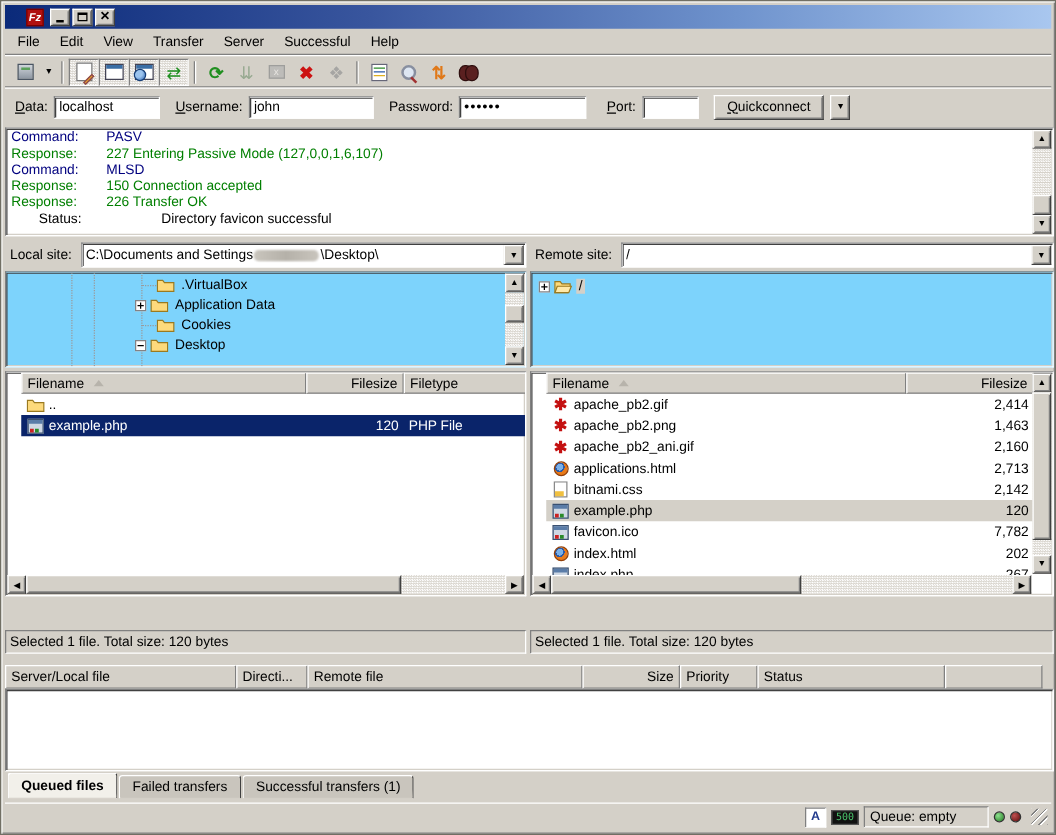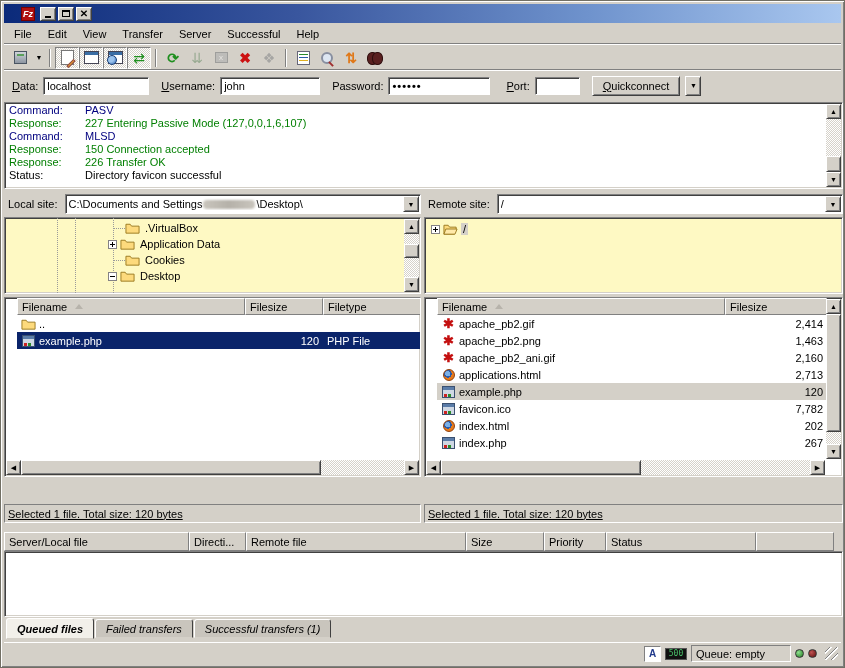--- a/index.html
+++ b/index.html
@@ -65,21 +65,21 @@
   .qc-input{ height:18px; background:#fff; border:1px solid; border-color:#808080 #fff #fff #808080;
      box-shadow: inset 1px 1px 0 #404040; padding:2px 3px; font-size:11px; overflow:hidden; white-space:nowrap;}
   .pw{ letter-spacing:1px; font-weight:bold; }
   .qc-btn{ height:20px; padding:2px 10px; font-size:11px; }
   .combo-arrow-btn{ width:16px; height:20px; display:flex; align-items:center; justify-content:center; font-size:7px;}
 
   
   .logbox{ position:absolute; left:3px; top:101px; width:839px; height:87px; background:#fff; padding:1px 0 0 0;}
   .log-line{ display:flex; line-height:13px; padding-left:4px;}
   .log-label{ width:76px; flex:none;}
-  .lc-command{ color:#00007f;} .lc-response{ color:#007f00;} .lc-status{ color:#000;}
+  .lc-command{ color:#00007f;} .lc-response{ color:#007f00;} .lc-status{ color:#000;margin-left:22px;}
 
   
   .sb-track{ background: repeating-conic-gradient(#ffffff 0 25%, #d6d2ca 0 50%); background-size:2px 2px;}
   .sb-btn{ width:15px; height:15px; display:flex; align-items:center; justify-content:center; font-size:7px; color:#000; flex:none;}
   .sb-v{ position:absolute; top:0; right:0; width:15px; bottom:0; display:flex; flex-direction:column;}
   .sb-v .thumb{ width:15px;}
   .sb-h{ position:absolute; left:0; right:0; bottom:0; height:15px; display:flex;}
   .sb-h .thumb{ height:15px;}
 
   
@@ -88,60 +88,60 @@
   .pane-remote{ left:423px; width:419px;}
   .site-row{ position:absolute; left:0; right:0; top:3px; height:20px; display:flex; align-items:center; gap:3px;}
   .site-label{ padding:0 4px; flex:none;}
   .combo{ flex:1; height:20px; background:#fff; border:1px solid; border-color:#808080 #fff #fff #808080;
     box-shadow: inset 1px 1px 0 #404040; display:flex; align-items:center; padding-left:3px; position:relative;}
   .combo .cval{ flex:1; white-space:nowrap; overflow:hidden; display:flex; align-items:center;}
   .combo .combo-btn{ width:16px; height:16px; margin:0 1px; display:flex; align-items:center; justify-content:center; font-size:7px; flex:none;}
   .blurname{ display:inline-block; width:52px; height:9px; margin:0 1px; border-radius:4px;
      background:linear-gradient(90deg,#c9c5bd,#b5b1a9,#c9c5bd); filter:blur(1px);}
 
-  .treebox{ position:absolute; left:0; right:0; top:26px; height:77px; background:#fef9c3; overflow:hidden;}
+  .treebox{ position:absolute; left:0; right:0; top:26px; height:77px; background:#7dd3fc; overflow:hidden;}
   .tree-guides i{ position:absolute; top:0; bottom:0; border-left:1px dotted #9a9a9a;}
   .trow{ position:absolute; height:16px; display:flex; align-items:center;}
   .expander{ width:9px; height:9px; background:#fff; border:1px solid #848284; position:relative; flex:none; margin-right:3px;}
   .expander::before{ content:""; position:absolute; left:1px; right:1px; top:3px; height:1px; background:#000;}
   .expander.plus::after{ content:""; position:absolute; top:1px; bottom:1px; left:3px; width:1px; background:#000;}
   .tree-label{ padding:0 2px; white-space:nowrap;}
   .tree-label.selected{ background:#d4d0c8;}
   .hconn{ width:12px; border-top:1px dotted #9a9a9a; flex:none;}
 
   .listbox{ position:absolute; left:0; right:0; top:106px; height:180px; background:#fff; overflow:hidden;padding-left:12px;}
   .lheader{ display:flex; height:17px; background:#d4d0c8;}
   .hcell{ border-top:1px solid #fff; border-left:1px solid #fff; border-right:1px solid #808080; border-bottom:1px solid #808080;
      padding:1px 4px; display:flex; align-items:center; overflow:hidden; white-space:nowrap; flex:none;}
-  .hcell.right{ justify-content:flex-start;}
+  .hcell.right{ justify-content:flex-end;}
   .sort-asc{ width:0; height:0; border-left:4px solid transparent; border-right:4px solid transparent;
      border-bottom:5px solid #b7b3ab; margin-left:8px;}
   .frow{ display:flex; height:17px; align-items:center; white-space:nowrap;}
   .fcell{ padding:0 4px; overflow:hidden; flex:none; display:flex; align-items:center;}
   .fcell.right{ justify-content:flex-end;}
   .frow.sel-active{ background:#0a246a; color:#fff;}
   .frow.sel-inactive{ background:#d4d0c8;}
   .pane-status{ position:absolute; left:0; right:0; top:313px; height:19px; display:flex; align-items:center; padding:0 3px;
-     border:1px solid; border-color:#808080 #fff #fff #808080;text-decoration:underline;}
+     border:1px solid; border-color:#808080 #fff #fff #808080;}
 
   
   .ic{ width:15px; height:14px; flex:none; margin-right:3px; position:relative; display:inline-flex; align-items:center; justify-content:center;}
   .ic-feather{ color:#c41010; font-size:13px; line-height:14px; font-weight:bold;}
   .ic-ff{ width:12px; height:12px; border-radius:50%; border:1px solid #92400a;
      background:radial-gradient(circle at 38% 38%, #7ab0e8 0 30%, #2a5aa8 31% 44%, #e87a1a 45% 100%);}
   .ic-page{ width:11px; height:13px; background:#fff; border:1px solid #8a8a8a;}
   .ic-page::after{ content:""; position:absolute; left:3px; bottom:2px; width:7px; height:4px; background:#f0c040;}
   .ic-app{ width:13px; height:12px; background:#cfd8e4; border:1px solid #3a5070;}
   .ic-app::before{ content:""; position:absolute; left:2px; top:2px; right:2px; height:3px; background:#5a7ca8;}
   .ic-app::after{ content:""; position:absolute; left:3px; bottom:2px; width:3px; height:3px; background:#c22; box-shadow:4px 0 0 #2a8a2a;}
 
   
   .queue-header{ position:absolute; left:3px; top:531px; width:830px; height:19px; display:flex; background:#d4d0c8;}
   .queue-body{ position:absolute; left:3px; top:550px; width:839px; height:66px; background:#fff;}
-  .tabs{ position:absolute; left:3px; top:617px; right:3px; height:21px; display:flex; align-items:center; gap:1px; padding-left:2px;font-style:italic;}
+  .tabs{ position:absolute; left:3px; top:617px; right:3px; height:21px; display:flex; align-items:flex-end; gap:1px; padding-left:2px;}
   .tab{ height:19px; padding:2px 10px; border:1px solid; border-color:#fff #404040 #d4d0c8 #fff;
      border-radius:3px 3px 0 0; background:#c9c5bd; display:flex; align-items:center;}
   .tab.active{ background:#f2f0ea; font-weight:bold; height:21px;}
 
   
   .statusbar{ position:absolute; left:3px; right:3px; bottom:3px; height:22px; display:flex; align-items:center;
      justify-content:flex-end; gap:4px; padding:0 3px; border-top:1px solid #fff;}
   .sb-ico{ width:17px; height:16px; background:#fff; border:1px solid; border-color:#808080 #fff #fff #808080;
      display:flex; align-items:center; justify-content:center; font-weight:bold; font-size:10px; color:#223a8c;}
   .speed-ico{ width:22px; height:12px; background:#111; color:#49c06a; font-family:"DejaVu Sans Mono", monospace;
@@ -237,21 +237,21 @@
         <span class="g" style="color:#e07818;font-weight:bold">⇅</span>
       </div>
     <div class="tbtn">
         <span class="binoc"></span>
       </div>
   </div>
   <div class="etch" style="position:absolute;left:3px;right:3px;top:68px;"></div>
 
   <div class="quickbar">
     <span class="accel">Data:</span>
-    <div class="qc-input" style="width:106px">localhost</div>
+    <div class="qc-input" style="width:85px">localhost</div>
     <span class="accel" style="margin-left:7px">Username:</span>
     <div class="qc-input" style="width:100px">john</div>
     <span style="margin-left:7px">Password:</span>
     <div class="qc-input pw" style="width:102px">••••••</div>
     <span class="accel" style="margin-left:11px">Port:</span>
     <div class="qc-input" style="width:45px"></div>
     <button class="qc-btn raised accel" style="margin-left:7px">Quickconnect</button>
     <div class="combo-arrow-btn raised">
         <span>▼</span>
       </div>
@@ -466,20 +466,31 @@
         <div class="fcell" style="width:288px">
             <span class="ic">
               <span class="ic-ff"></span>
             </span>
             <span>applications.html</span>
           </div>
         <div class="fcell right" style="flex:1">
             <span>2,713</span>
           </div>
       </div>
+      <div class="frow" style="margin-right:15px">
+        <div class="fcell" style="width:288px">
+            <span class="ic">
+              <span class="ic-page"></span>
+            </span>
+            <span>bitnami.css</span>
+          </div>
+        <div class="fcell right" style="flex:1">
+            <span>2,142</span>
+          </div>
+      </div>
       <div class="frow sel-inactive" style="margin-right:15px">
         <div class="fcell" style="width:288px">
             <span class="ic">
               <span class="ic-app"></span>
             </span>
             <span>example.php</span>
           </div>
         <div class="fcell right" style="flex:1">
             <span>120</span>
           </div>

